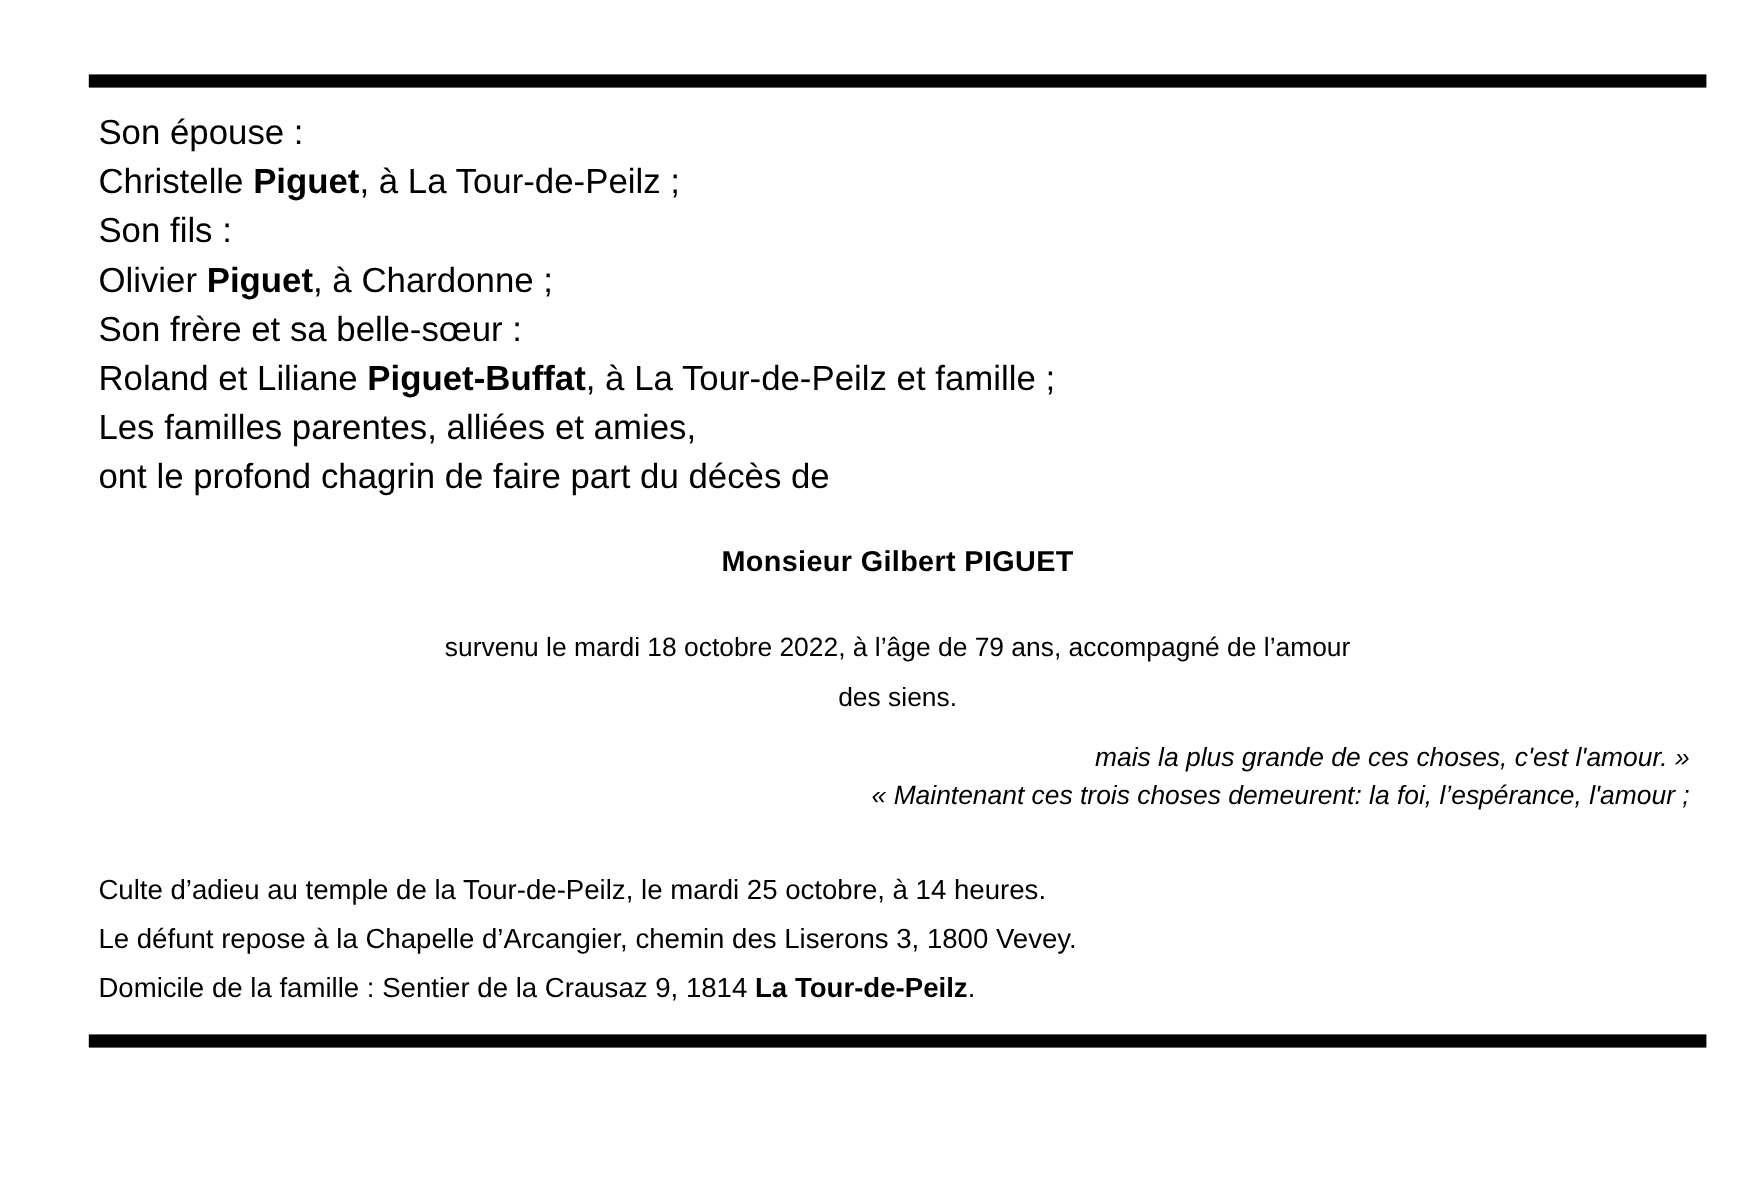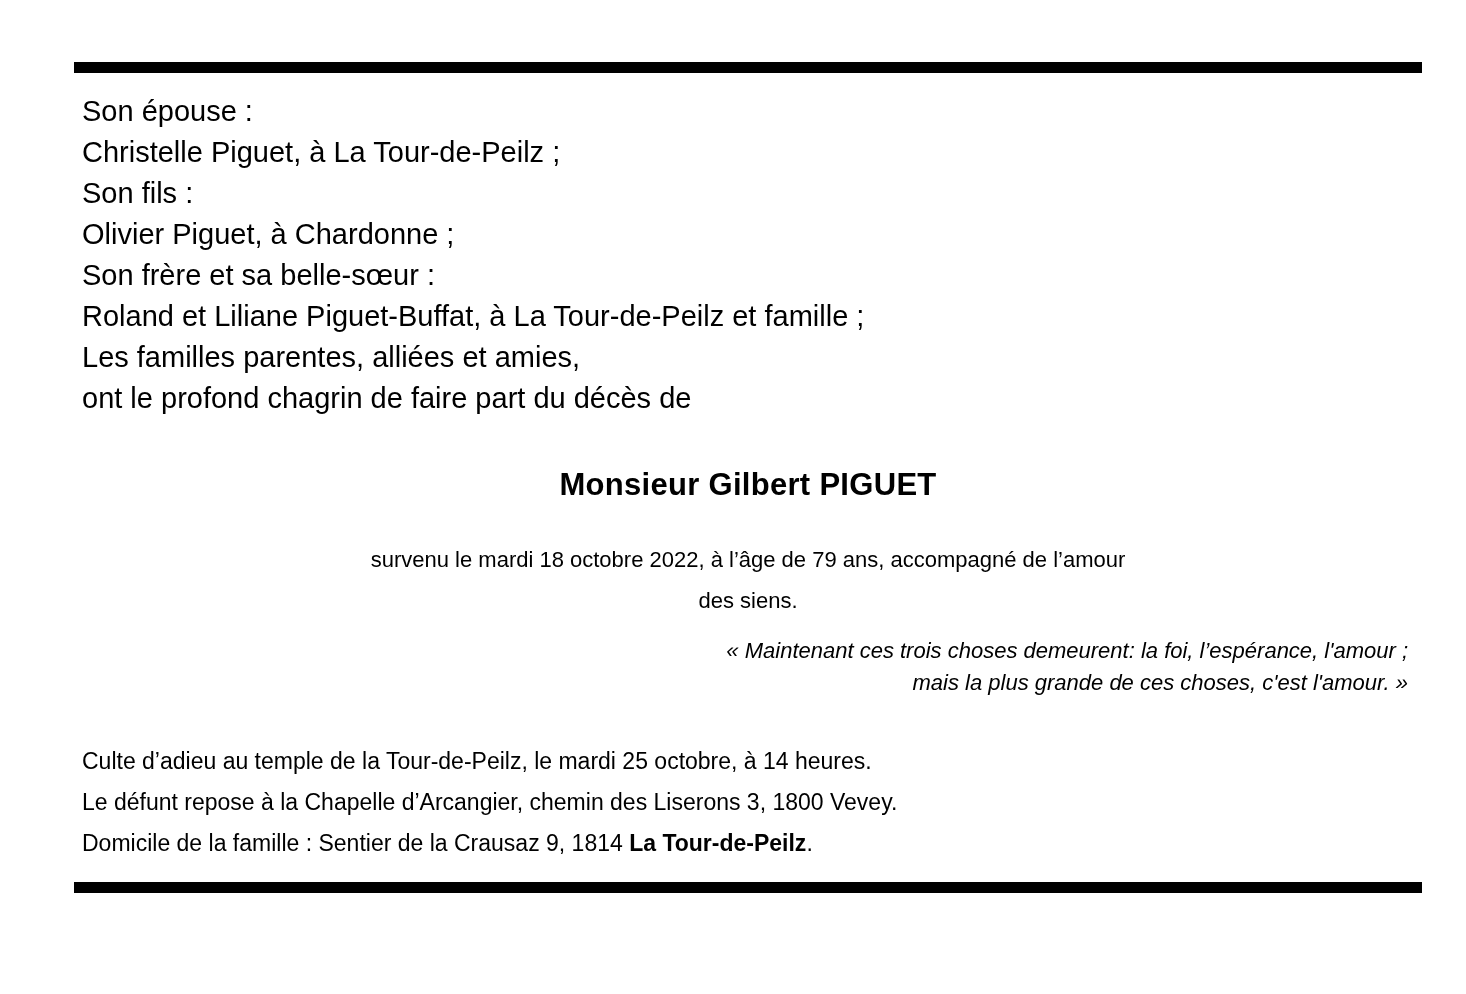--- a/index.html
+++ b/index.html
@@ -27,26 +27,26 @@
   .rule-top { height: 11px; }
   .rule-bottom { height: 11px; margin-top: 14px; }
   .body-block {
     padding: 18px 8px 4px 8px;
   }
   .line {
     font-size: 29px;
     line-height: 41px;
     white-space: nowrap;
   }
-  .line b { font-weight: normal; }
+  .line b { font-weight: bold; }
   .deceased-name {
     text-align: center;
-    font-size: 31px;
+    font-size: 24px;
     font-weight: bold;
-    margin-top: 48px;
+    margin-top: 36px;
     margin-bottom: 36px;
     letter-spacing: 0.3px;
   }
   .para {
     font-size: 22px;
     line-height: 41px;
     text-align: center;
   }
   .quote {
     font-style: italic;
@@ -79,22 +79,22 @@
         <div class="line"><span>Roland et Liliane </span><b>Piguet-Buffat</b><span>, à La Tour-de-Peilz et famille ;</span></div>
         <div class="line"><span>Les familles parentes, alliées et amies,</span></div>
         <div class="line"><span>ont le profond chagrin de faire part du décès de</span></div>
       </div>
     <div class="deceased-name">Monsieur Gilbert PIGUET</div>
     <div id="death-statement">
         <div class="para">survenu le mardi 18 octobre 2022, à l’âge de 79 ans, accompagné de l’amour</div>
         <div class="para">des siens.</div>
       </div>
     <div class="quote" id="quote-block">
+        <div class="quote-line">mais la plus grande de ces choses, c'est l'amour. »</div>
         <div class="quote-line">«  Maintenant ces trois choses demeurent: la foi, l’espérance, l'amour ;</div>
-        <div class="quote-line">mais la plus grande de ces choses, c'est l'amour. »</div>
       </div>
     <div class="spacer"></div>
     <div id="service-details">
         <div class="footer-line"><span>Culte d’adieu au temple de la Tour-de-Peilz, le mardi 25 octobre, à 14 heures.</span></div>
         <div class="footer-line"><span>Le défunt repose à la Chapelle d’Arcangier, chemin des Liserons 3, 1800 Vevey.</span></div>
         <div class="footer-line"><span>Domicile de la famille : Sentier de la Crausaz 9, 1814 </span><b>La Tour-de-Peilz</b><span>.</span></div>
       </div>
   </div>
   <div class="rule rule-bottom"></div>
 </div>

